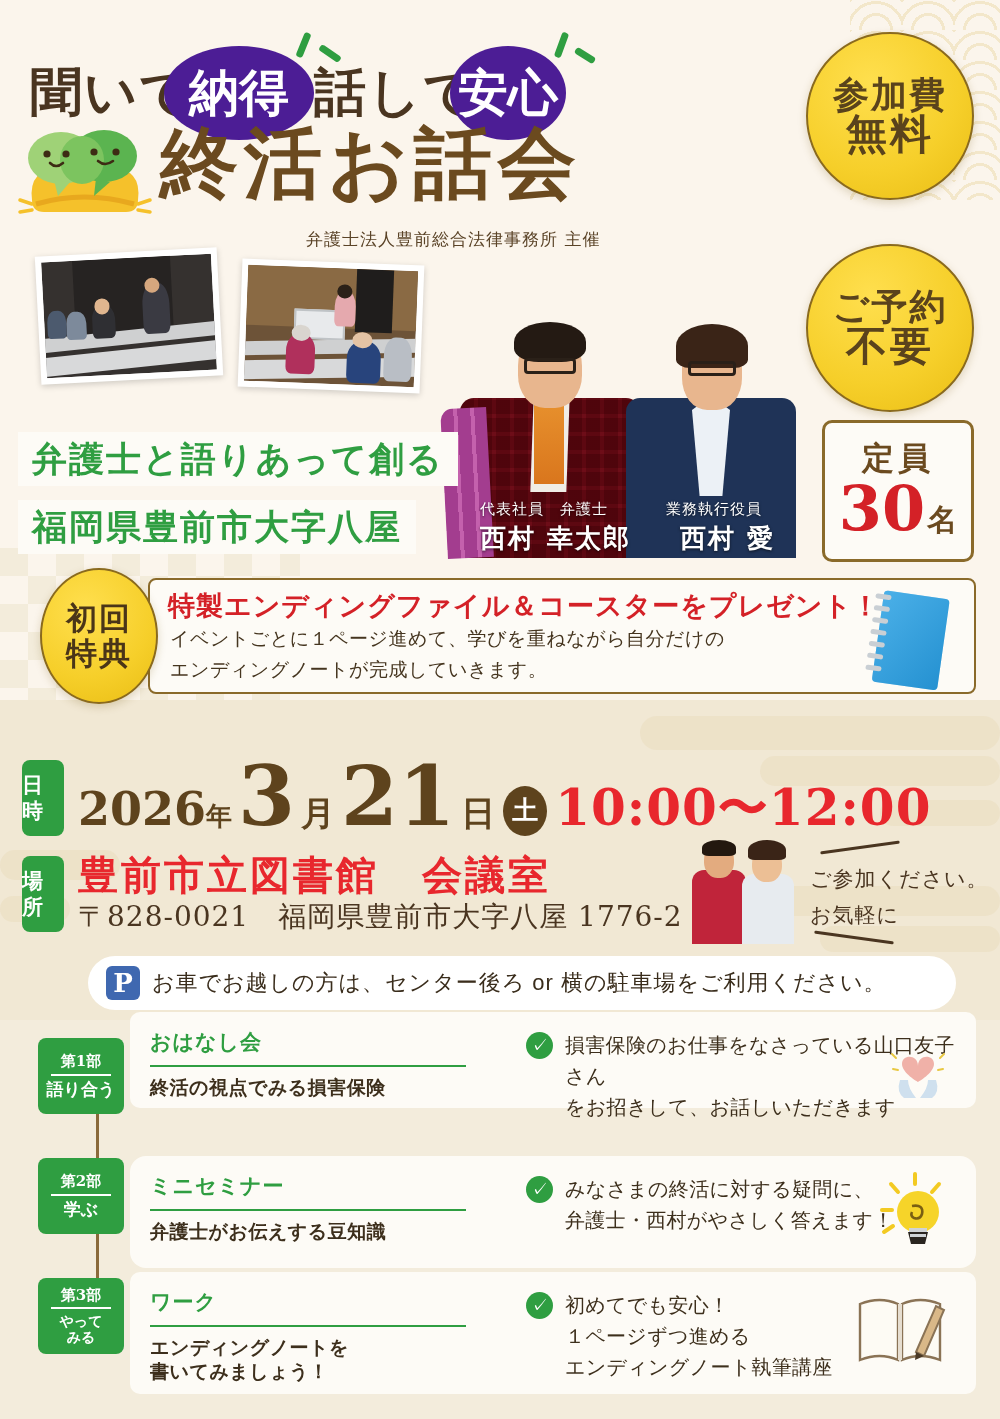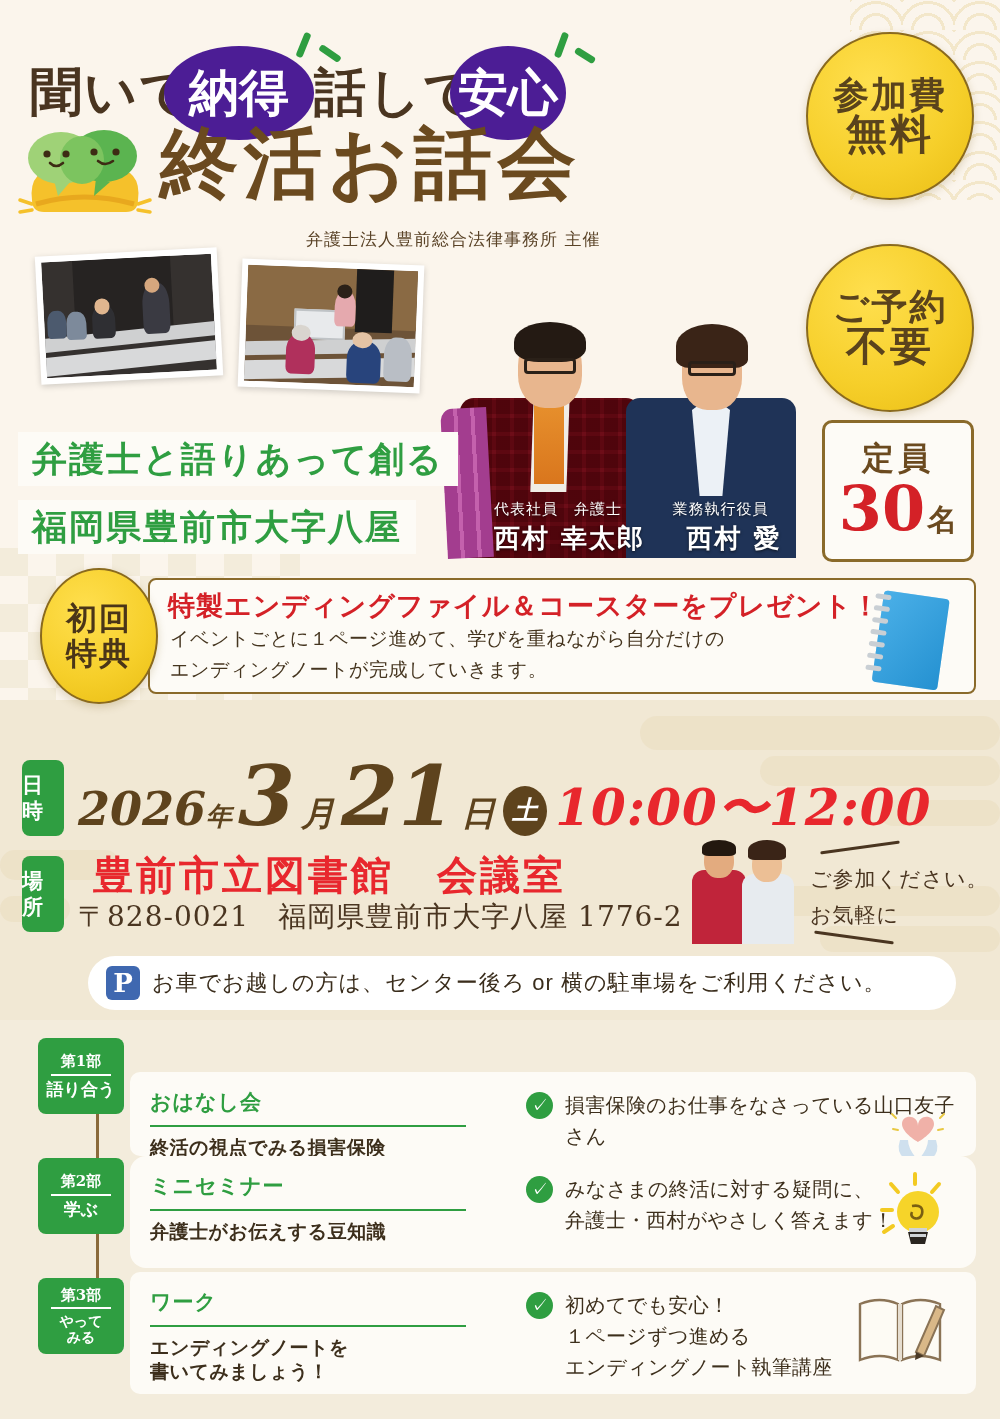--- a/index.html
+++ b/index.html
@@ -165,36 +165,36 @@
   
   .tag {
     position:absolute; width:42px; background:#2f9e41; border-radius:8px;
     color:#fff; font-weight:bold; font-family:"DejaVu Serif", serif;
     font-size:21px; display:flex; flex-direction:column;
     align-items:center; justify-content:center; letter-spacing:1px; line-height:1.25;
   }
   .tag-date { left:22px; top:760px; height:76px; }
   .tag-place { left:22px; top:856px; height:76px; }
 
-  .dateline { position:absolute; left:78px; top:748px; height:86px; display:flex; align-items:baseline;font-style:italic; }
+  .dateline { position:absolute; left:78px; top:748px; height:86px; display:flex; align-items:baseline; }
   .d-year { font-size:46px; color:#5e431d; font-family:"DejaVu Serif", serif; font-weight:bold; }
   .d-yu   { font-size:26px; color:#5e431d; font-family:"DejaVu Serif", serif; font-weight:bold; }
   .d-big  { font-size:82px; color:#5e431d; font-family:"DejaVu Serif", serif; font-weight:bold; margin:0 6px; }
   .d-mid  { font-size:34px; color:#5e431d; font-family:"DejaVu Serif", serif; font-weight:bold; }
   .d-dow {
     display:inline-flex; align-items:center; justify-content:center;
     width:44px; height:50px; border-radius:50%; background:#5e431d; color:#fff;
     font-size:26px; font-weight:bold; font-family:"DejaVu Serif", serif;
     margin:0 8px; position:relative; top:-6px;
   }
   .d-time { font-size:50px; color:#e8272d; font-family:"DejaVu Serif", serif; font-weight:bold; letter-spacing:1px; }
 
   .venue {
     position:absolute; left:78px; top:848px; font-size:40px; color:#e8272d;
-    font-weight:bold; font-family:"DejaVu Serif", serif; letter-spacing:3px; white-space:nowrap;margin-left:15px;
+    font-weight:bold; font-family:"DejaVu Serif", serif; letter-spacing:3px; white-space:nowrap;
   }
   .address {
     position:absolute; left:78px; top:898px; font-size:28px; color:#4a3520;
     font-family:"DejaVu Serif", serif; letter-spacing:1px; white-space:nowrap;
   }
   .staff-photo { position:absolute; left:690px; top:840px; width:108px; height:104px; overflow:hidden; }
   .invite {
     position:absolute; left:810px; top:862px; font-size:21px; color:#4a3520;
     font-family:"DejaVu Serif", serif; line-height:1.7; letter-spacing:1px;
   }
@@ -366,21 +366,21 @@
       <div class="sp-hair" style="left:50px; bottom:190px; width:72px; height:44px; border-radius:50% 50% 20% 20%; background:#3a2417;"></div>
       <div style="position:absolute; left:62px; bottom:182px; width:48px; height:15px; border:3px solid #2a2018; border-radius:4px;"></div>
     </div>
   </div>
 
   <div class="gbanner gb-l1">弁護士と語りあって創る</div>
   <div class="gbanner gb-l2">福岡県豊前市大字八屋</div>
 
   <div class="sp-names">
     <div style="display:flex;">
-      <div style="width:180px;margin-left:14px;">
+      <div style="width:180px;">
         <div class="sp-role">代表社員　弁護士</div>
         <div class="sp-name">西村 幸太郎</div>
       </div>
       <div style="width:160px; padding-left:6px;">
         <div class="sp-role">業務執行役員</div>
         <div class="sp-name" style="padding-left:14px;">西村 愛</div>
       </div>
     </div>
   </div>
 
@@ -464,21 +464,21 @@
     <div class="park-text">お車でお越しの方は、センター後ろ or 横の駐車場をご利用ください。</div>
   </div>
 
   <div class="prog-line"></div>
 
   <div class="sign" style="top:1038px;">
     <div class="sign-top">第1部</div>
     <div class="sign-rule"></div>
     <div class="sign-bot">語り合う</div>
   </div>
-  <div class="card" style="top:1072px; height:84px;">
+  <div class="card" style="top:1012px; height:96px;">
     <div class="card-left">
       <div class="card-kind">おはなし会</div>
       <div class="card-rule"></div>
       <div class="card-title">終活の視点でみる損害保険</div>
     </div>
     <div class="card-right">
       <div class="check">✓</div>
       <div class="card-desc">
         <div>損害保険のお仕事をなさっている山口友子さん</div>
         <div>をお招きして、お話しいただきます</div>

